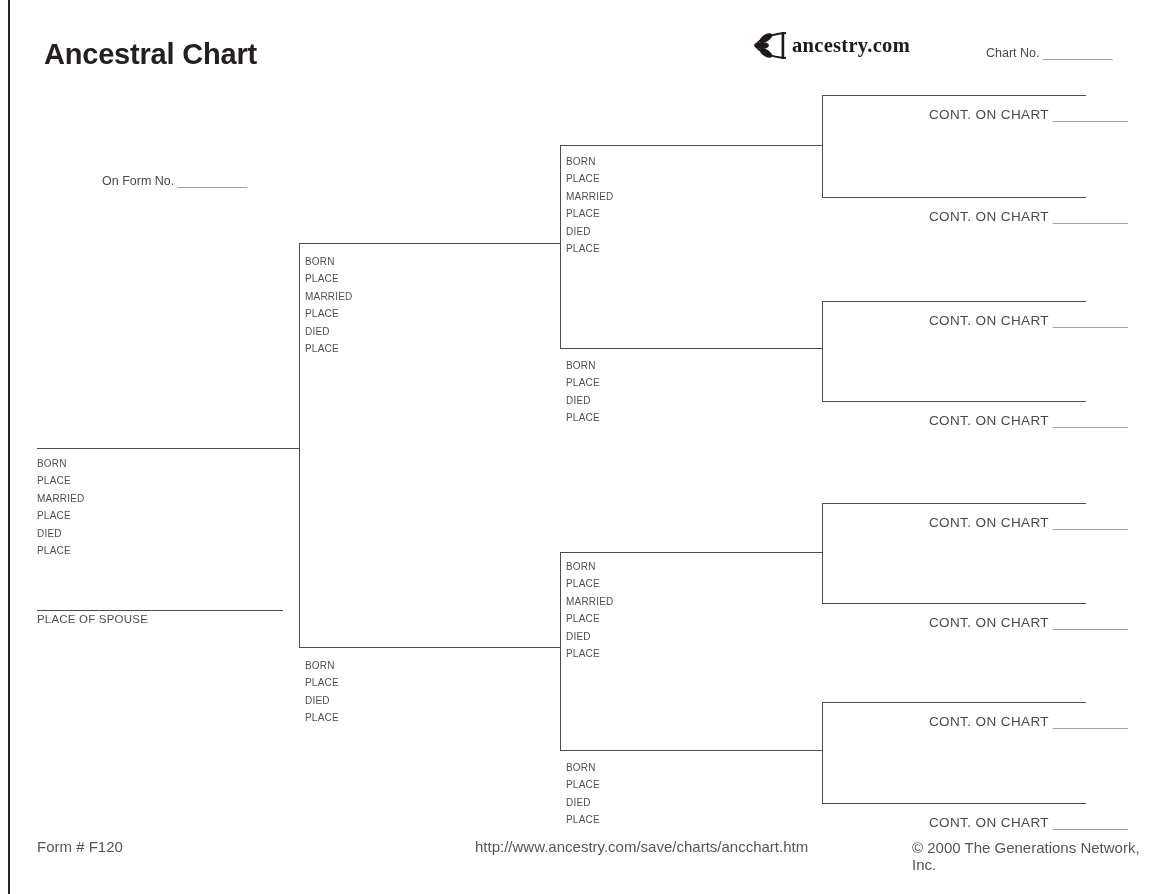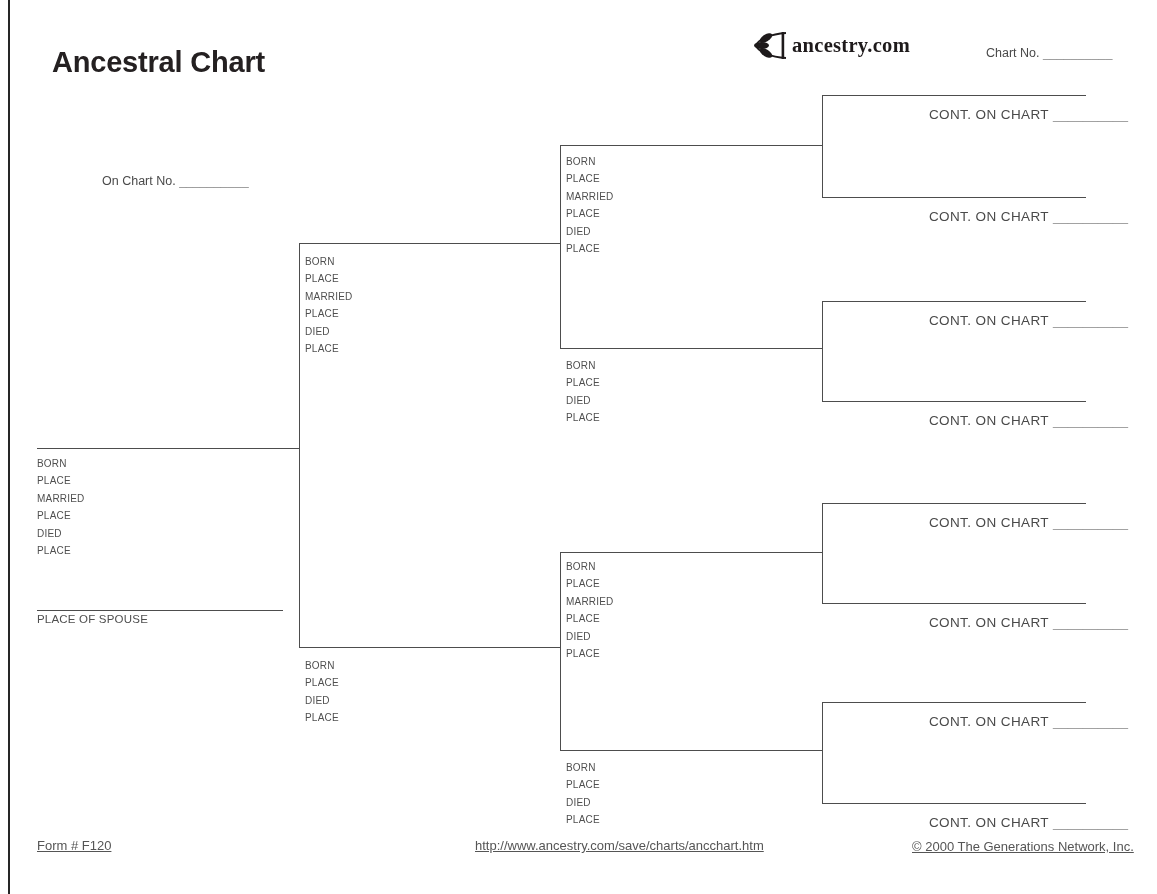--- a/index.html
+++ b/index.html
@@ -5,40 +5,40 @@
   html,body { margin:0; padding:0; background:#ffffff; }
   .page {
     position:relative; width:1157px; height:894px; background:#ffffff;
     font-family:"Liberation Sans","DejaVu Sans",sans-serif; overflow:hidden;
     color:#4a4a4a;
   }
   .hline { position:absolute; height:1px; background:#4d4d4d; }
   .vline { position:absolute; width:1px; background:#4d4d4d; }
   .page-edge { position:absolute; left:8px; top:0; width:2px; height:894px; background:#262626; }
   .title {
-    position:absolute; left:40px; top:34px; margin:12px;
+    position:absolute; left:40px; top:34px; margin:4px;
     font-size:29px; font-weight:700; color:#242021; letter-spacing:-0.2px;
   }
   .brand { position:absolute; left:753px; top:30px; display:flex; align-items:center; }
   .brand svg { display:block; margin-right:3px; }
   .brand-text {
     font-family:"Liberation Serif","DejaVu Serif",serif; font-weight:700;
     font-size:20.5px; color:#1e1a1b; letter-spacing:0.3px;
   }
   .chart-no { position:absolute; left:958px; top:46px; font-size:12.5px; color:#4a4a4a;margin-left:28px; }
   .note { position:absolute; left:40px; top:124px; font-size:12.5px; line-height:18px; color:#4a4a4a; }
   .note2 { position:absolute; left:102px; top:174px; font-size:12.5px; color:#4a4a4a; }
   .fields {
     position:absolute; font-size:10px; line-height:17.4px; color:#4f4f4f;
     letter-spacing:0.2px; white-space:pre-line;
   }
   .spouse-label { position:absolute; left:37px; top:613px; font-size:11.5px; letter-spacing:0.2px; color:#4f4f4f; }
   .cont { position:absolute; right:29px; font-size:13.5px; letter-spacing:0.4px; color:#4a4a4a; white-space:nowrap; }
   .blank { color:#8f8f8f; letter-spacing:0; }
-  .footer-item { position:absolute; font-size:13px; color:#555555;text-decoration:underline; }
+  .footer-item { position:absolute; font-size:15px; color:#555555; }
 </style>
 </head>
 <body>
 
 <div class="page">
 
   <div class="page-edge"></div>
 
   <h1 class="title">Ancestral Chart</h1>
 
@@ -54,21 +54,21 @@
     </svg>
     <span class="brand-text">ancestry.com</span>
   </div>
 
   <div class="chart-no">
     <span>Chart No.</span>
     <span class="blank">__________</span>
   </div>
 
   <div class="note2">
-    <span>On Chart No.</span>
+    <span>On Form No.</span>
     <span class="blank">__________</span>
   </div>
 
   <div class="hline" style="left:37px; top:448px; width:263px;"></div>
   <div class="fields" style="left:37px; top:455px;">BORN
 PLACE
 MARRIED
 PLACE
 DIED
 PLACE</div>

